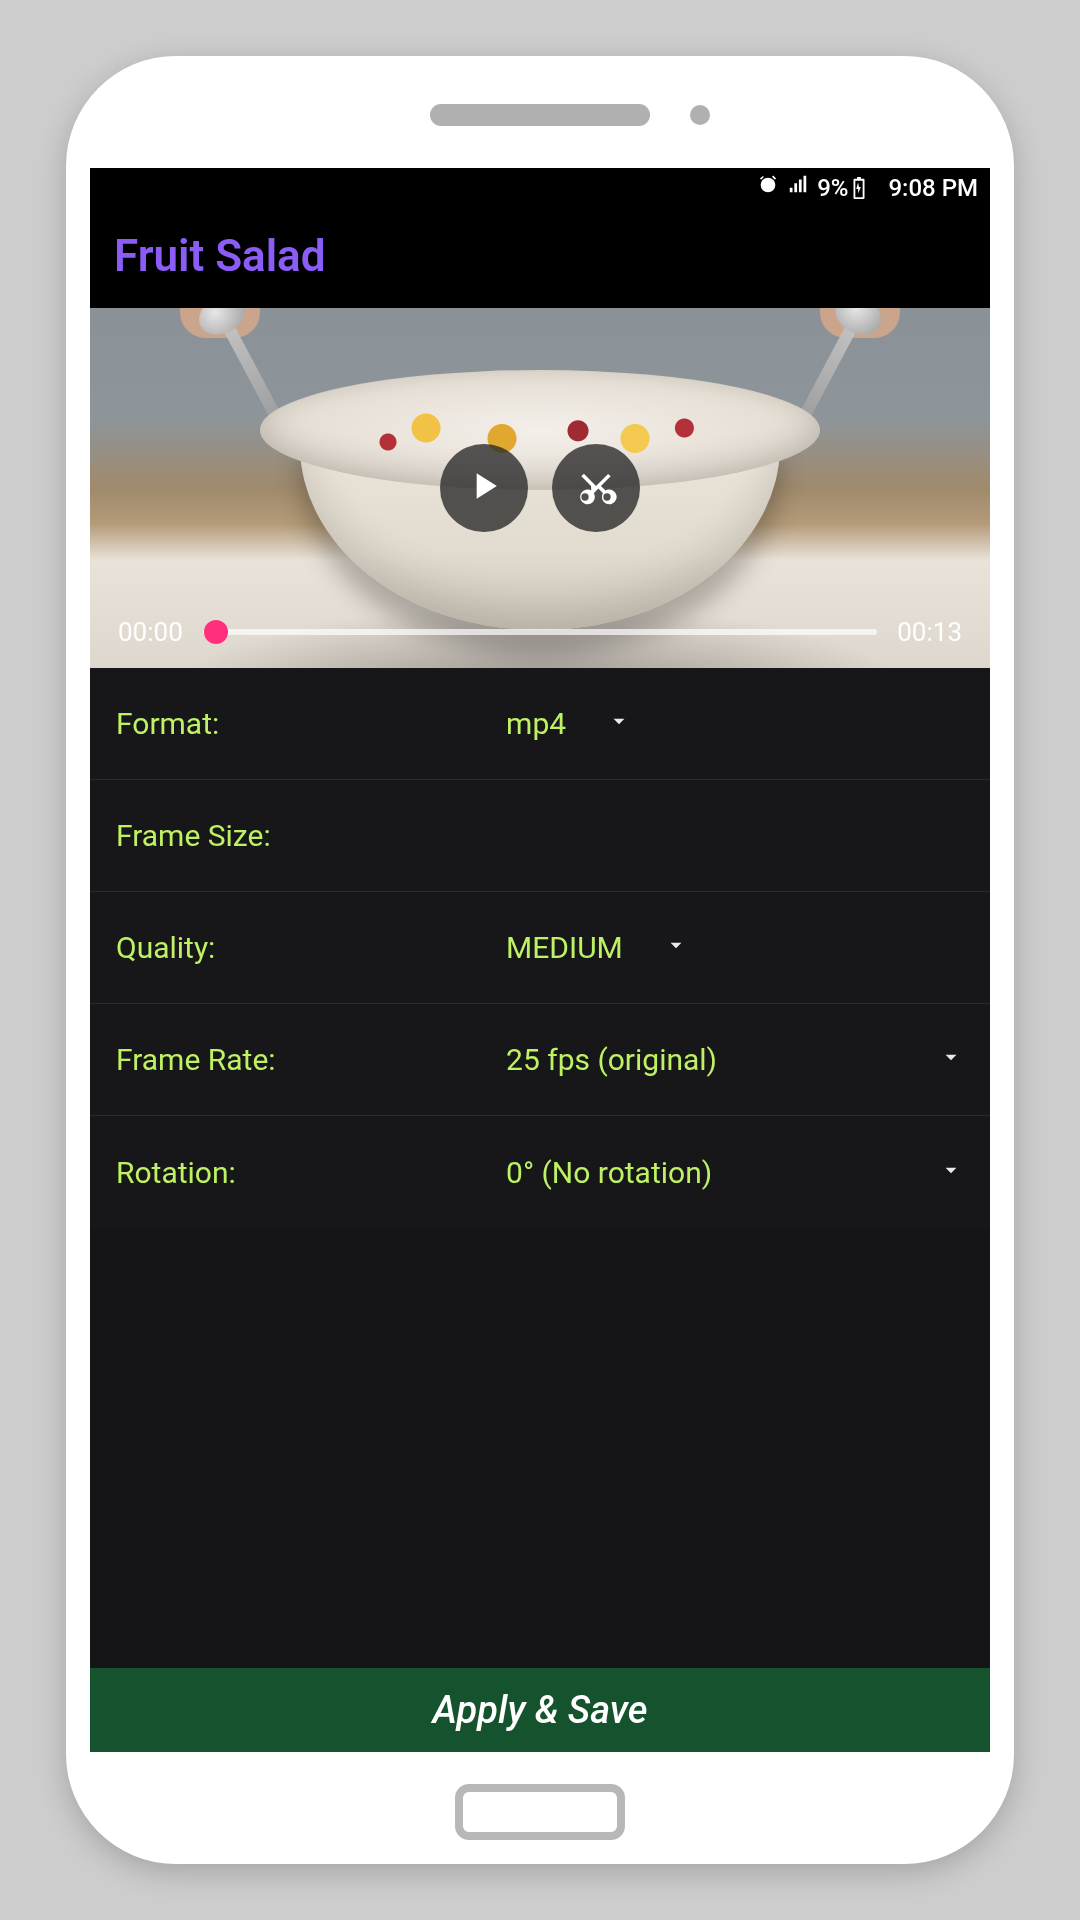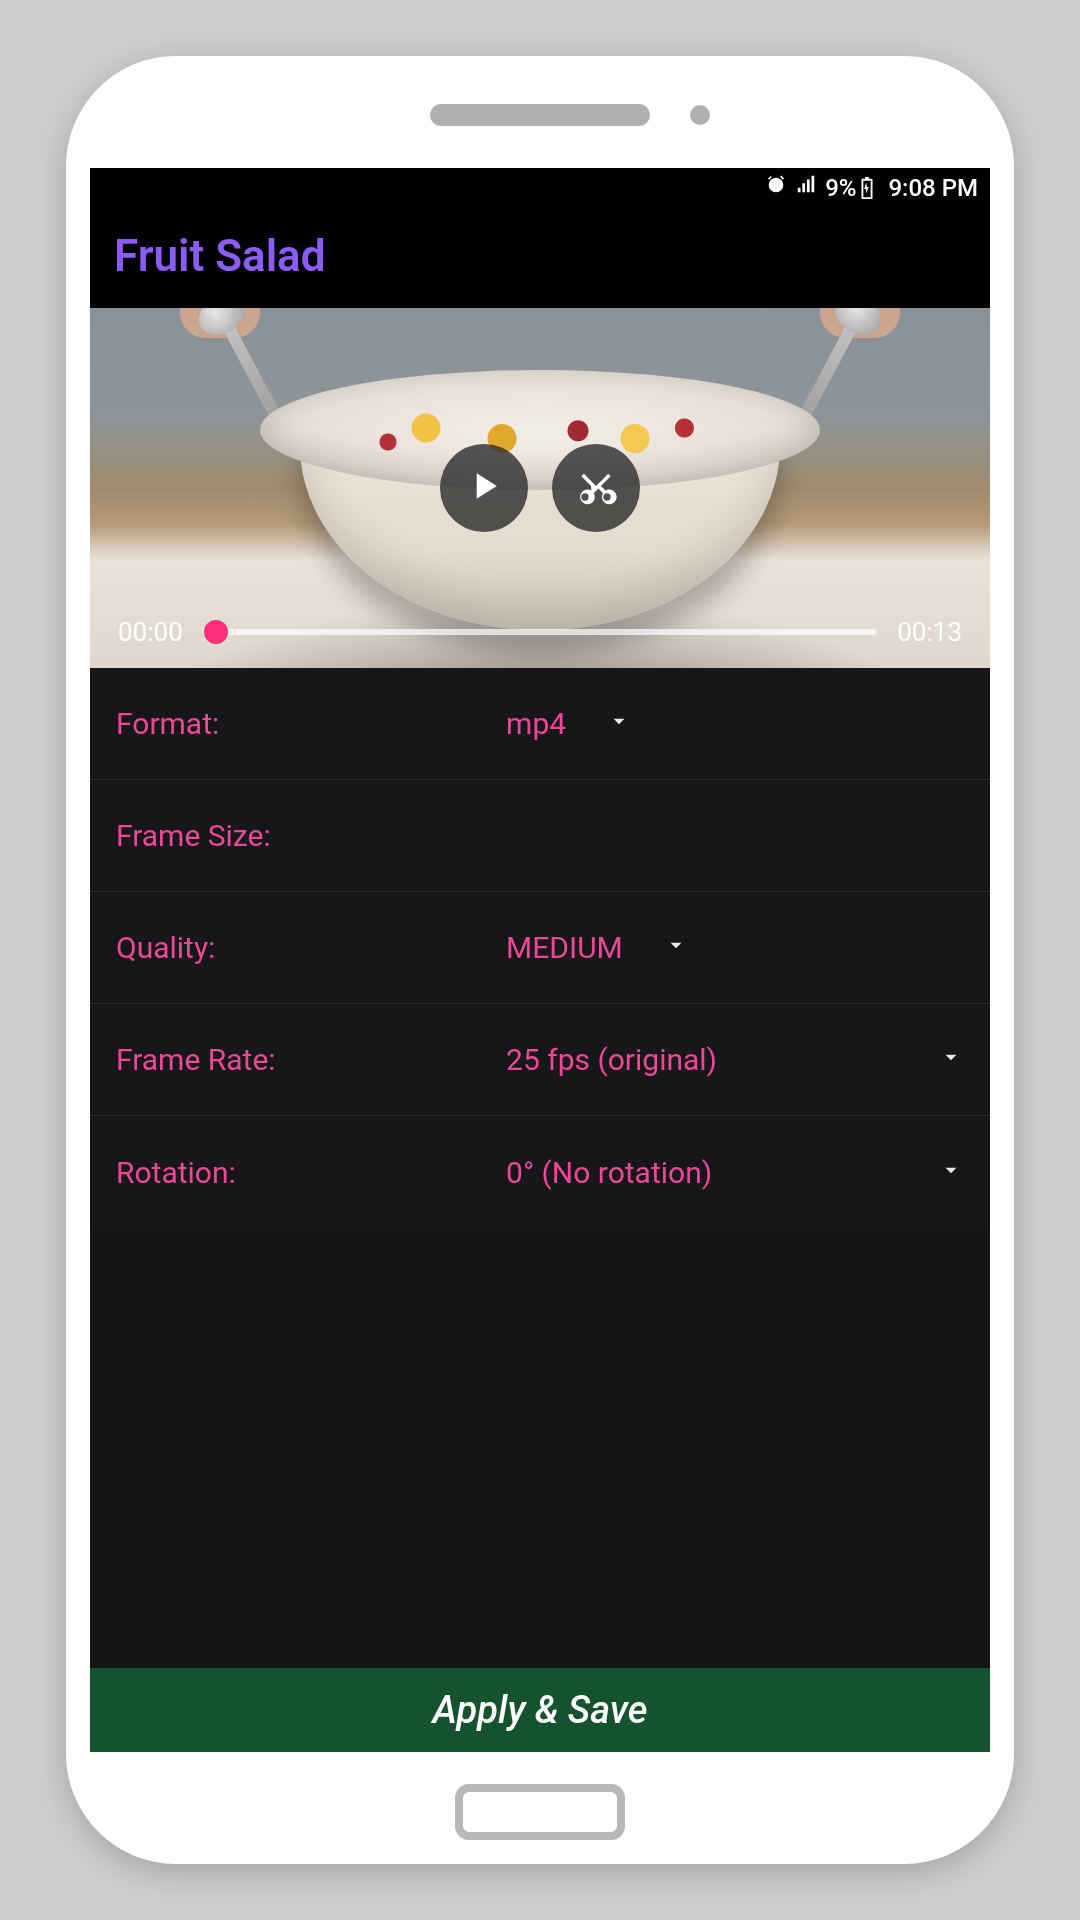--- a/index.html
+++ b/index.html
@@ -40,21 +40,21 @@
     background: #000;
     color: #ffffff;
     display: flex; align-items: center; justify-content: flex-end;
     padding: 0 12px;
     font-size: 24px;
     gap: 8px;
     font-weight: 500;
   }
   .statusbar svg { fill: #fff; }
   .status-battery { display: inline-flex; align-items: center; gap: 4px; }
-  .status-time { margin-left: 6px; }
+  .status-time { margin-left: 14px; }
 
   .titlebar {
     background: #000;
     color: #8b5cf6;
     padding: 22px 24px 26px;
   }
   .titlebar h1 { font-size: 44px; font-weight: 600; }
 
   .preview {
     position: relative;
@@ -126,21 +126,21 @@
     position: relative; flex: 1; height: 6px; background: rgba(255,255,255,0.7); border-radius: 3px;
   }
   .knob {
     position: absolute; left: 2%; top: 50%; transform: translate(-50%,-50%);
     width: 24px; height: 24px; border-radius: 12px; background: #ff2f7e;
   }
 
   .settings { background: #171618; padding: 0 0 0 0; }
   .row {
     display: flex; align-items: center; height: 112px;
-    padding: 0 26px; color: #ec4899; font-size: 30px;
+    padding: 0 26px; color: #bef264; font-size: 30px;
     border-bottom: 1px solid #2b2b2b;
   }
   .row:last-of-type { border-bottom: none; }
   .row .label { width: 46%; }
   .row .value { flex: 1; display: flex; align-items: center; gap: 34px; cursor: pointer; }
   .row .value .text { max-width: 300px; white-space: nowrap; overflow: hidden; text-overflow: ellipsis; }
   .caret { margin-left: auto; }
   .caret.tight { margin-left: 6px; }
   .caret svg { width: 26px; height: 26px; fill: #eaeaea; }
 

